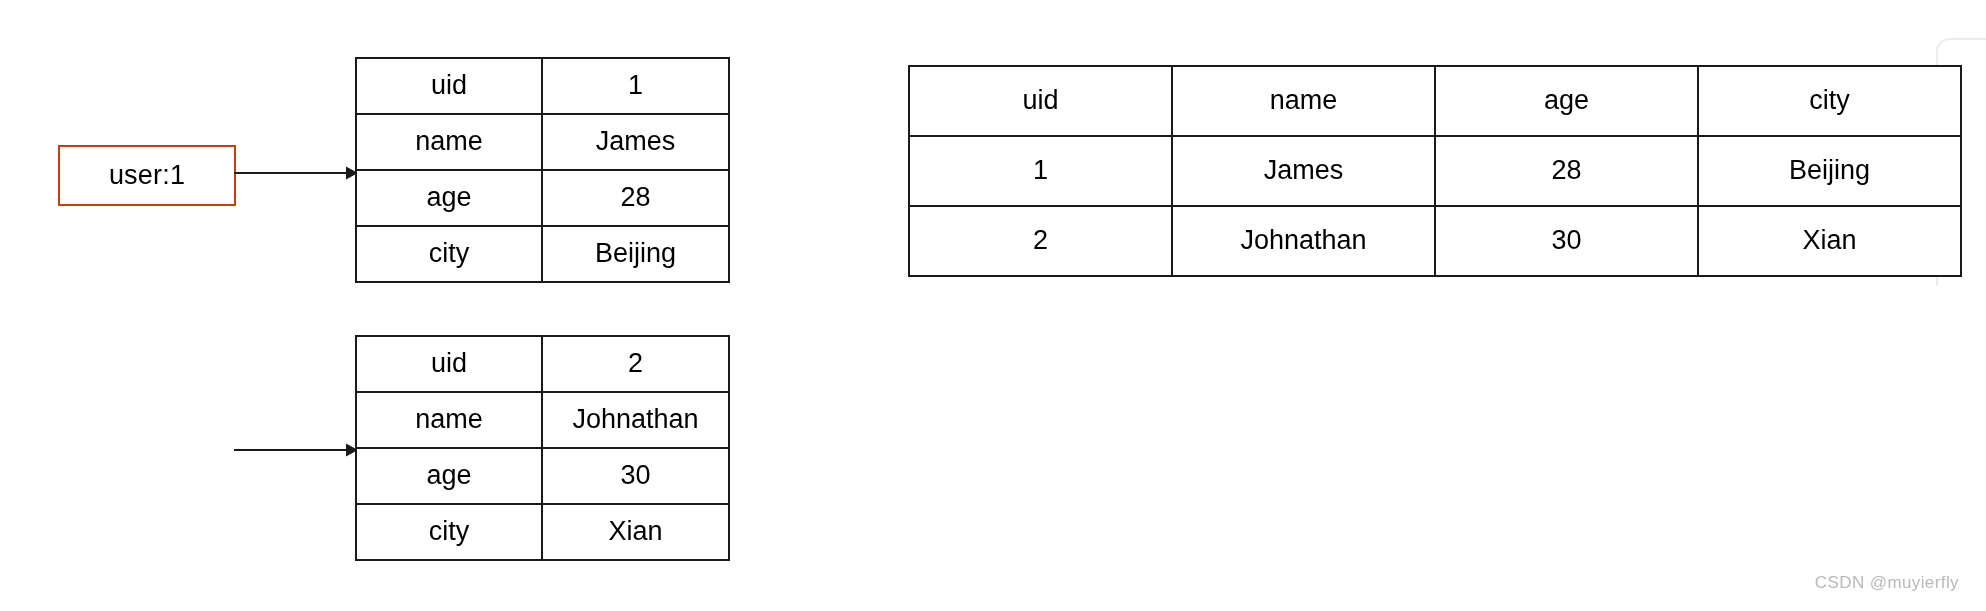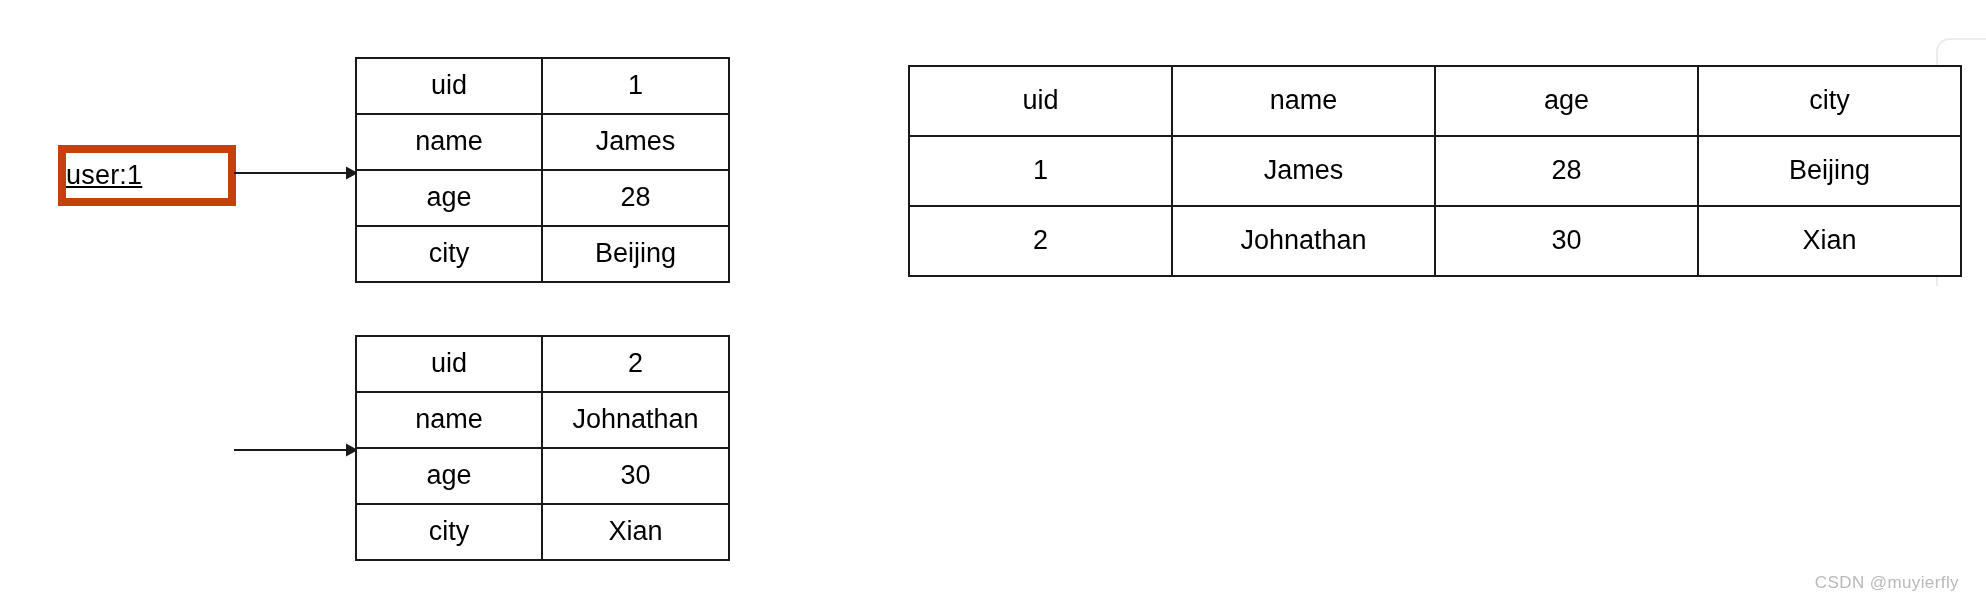--- a/index.html
+++ b/index.html
@@ -31,29 +31,28 @@
     border-left: 2px solid #ececed;
     border-top: 2px solid #ececed;
     border-top-left-radius: 14px;
     box-sizing: border-box;
   }
 
   
   .key-box {
     position: absolute;
     box-sizing: border-box;
-    border: 8px solid #c2410c;
+    border: 2px solid #c2410c;
     background: #ffffff;
     display: flex;
     align-items: center;
-    justify-content: flex-start;
+    justify-content: center;
     font-size: 27px;
     line-height: 1;
     letter-spacing: 0.2px;
-    text-decoration: underline;
   }
   .key-box-1 { left: 58px;  top: 145px; width: 178px; height: 61px; }
   .key-box-2 { left: 58px;  top: 420px; width: 178px; height: 61px; }
 
   
   .arrow {
     position: absolute;
     height: 18px;
   }
   .arrow svg { display: block; }

